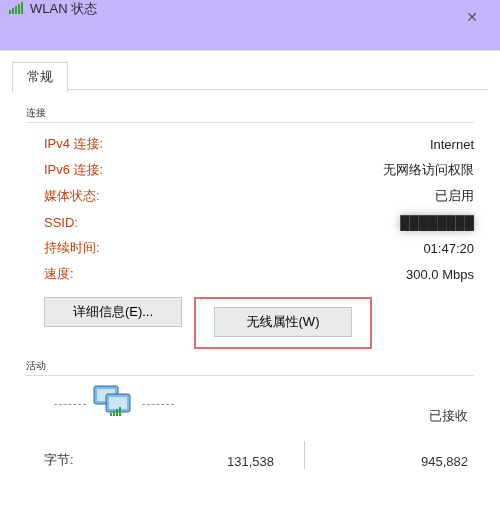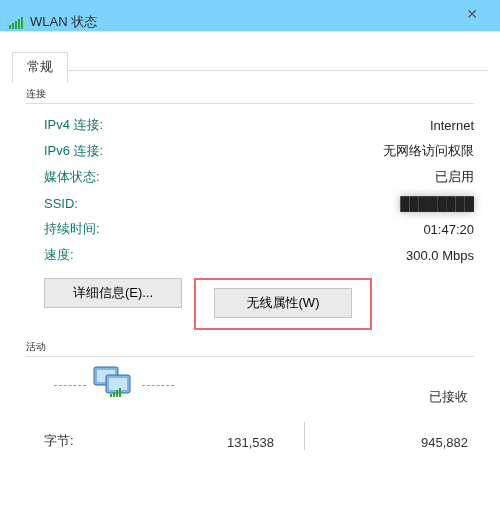--- a/index.html
+++ b/index.html
@@ -7,26 +7,26 @@
   body {
     font-family: "Microsoft YaHei", "Segoe UI", Tahoma, sans-serif;
     font-size: 13px;
     color: #333;
     background: #fff;
     width: 500px;
     height: 514px;
     overflow: hidden;
   }
   .titlebar {
-    height: 32px;
-    display: flex;
-    align-items: flex-end;
+    height: 51px;
+    display: flex;
+    align-items: flex-start;
     padding: 0 4px 0 8px;
     border-bottom: 1px solid #e6e6e6;
-    background: #7dd3fc;
+    background: #c4b5fd;
   }
   .titlebar .icon { margin-right: 6px; display: inline-flex; }
   .titlebar .title { font-size: 13px; color: #2b2b2b; flex: 1; }
   .titlebar .close {
     width: 48px; height: 34px;
     display: flex; align-items: center; justify-content: center;
     font-size: 14px; color: #555; background: transparent; border: none;
     font-family: inherit;
   }
 
@@ -34,21 +34,21 @@
     padding: 8px 12px 0 12px;
   }
   .tab {
     display: inline-block;
     padding: 5px 14px 6px 14px;
     font-size: 13px;
     border: 1px solid #d9d9d9;
     border-bottom: 1px solid #fff;
     background: #fff;
     position: relative;
-    top: 12px;
+    top: 3px;
   }
   .tab-line {
     border-top: 1px solid #d9d9d9;
     margin-top: -1px;
   }
 
   .content { padding: 6px 26px 10px 26px; }
 
   .group > .group-title {
     font-size: 10px;
@@ -60,21 +60,21 @@
     margin: 0 0 8px 0;
   }
 
   .row {
     display: flex;
     align-items: center;
     padding: 4px 0 4px 18px;
     min-height: 26px;
     font-size: 13px;
   }
-  .row .label { color: #0f766e; }
+  .row .label { color: #c2410c; }
   .row .value { margin-left: auto; color: #222; }
 
   .signal-bars {
     display: inline-flex;
     align-items: flex-end;
     gap: 2px;
     margin-left: auto;
   }
   .signal-bars span {
     display: inline-block;

